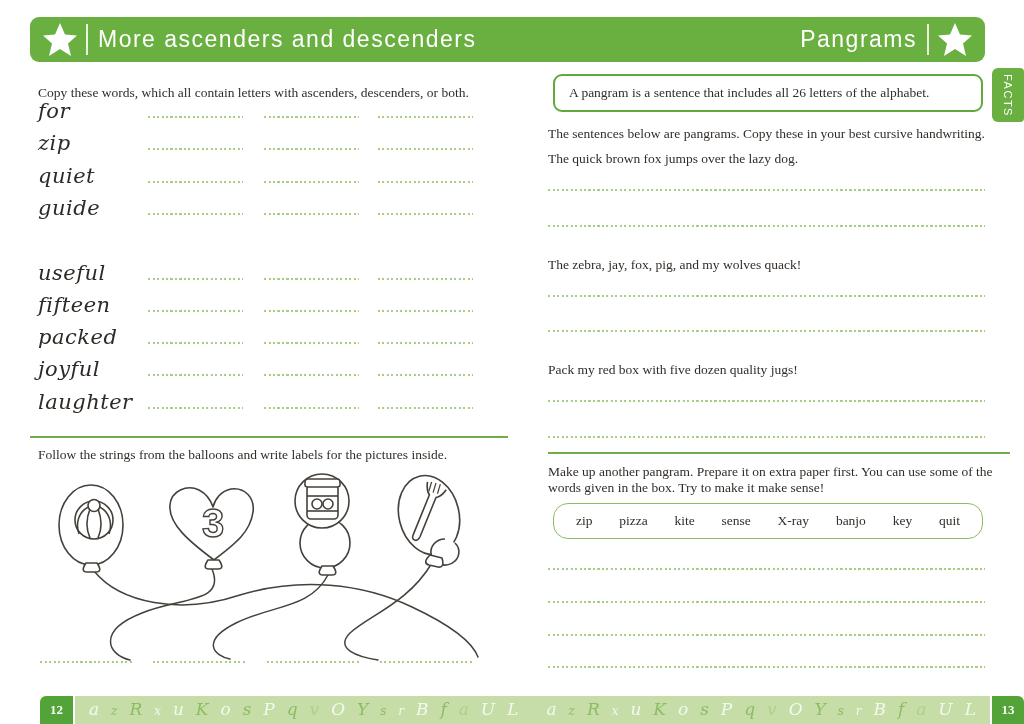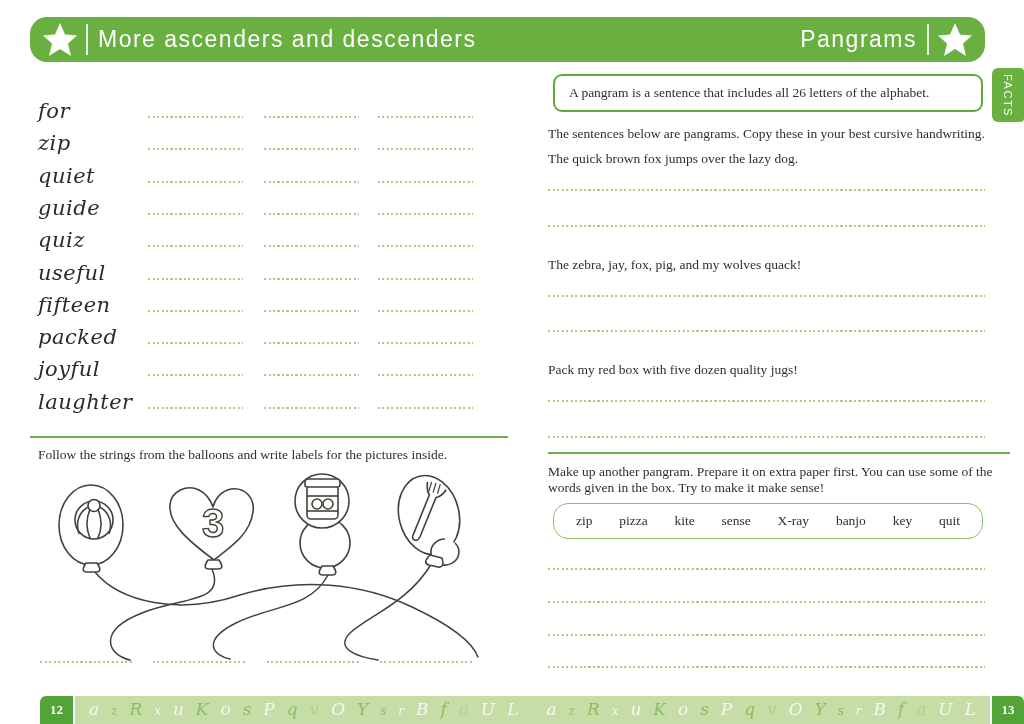--- a/index.html
+++ b/index.html
@@ -2,21 +2,21 @@
 <html><head>
 <meta charset="utf-8">
 <style>
   * { margin:0; padding:0; box-sizing:border-box; }
   html,body { background:#ffffff; }
   body { font-family:"Liberation Serif", serif; color:#332d28; }
   #page { position:relative; width:1024px; height:724px; background:#fff; overflow:hidden; }
 
   
   .header-bar { position:absolute; left:30px; top:17px; width:955px; height:45px;
-    background:#6ab041; border-radius:17px; }
+    background:#6ab041; border-radius:9px; }
   .header-star { position:absolute; top:5px; width:36px; height:36px; }
   .header-star.left { left:12px; }
   .header-star.right { right:12px; }
   .header-divider { position:absolute; top:7px; width:2px; height:31px; background:rgba(255,255,255,.85); }
   .header-divider.left { left:56px; }
   .header-divider.right { right:56px; }
   .header-title { position:absolute; top:0; height:45px; line-height:45px; color:#fff;
     font-family:"Liberation Sans", sans-serif; font-size:23px; letter-spacing:1.5px; }
   .header-title.left { left:68px; }
   .header-title.right { right:68px; }
@@ -85,20 +85,21 @@
     <div class="header-divider right"></div>
     <svg class="header-star right" viewBox="0 0 36 36">
       <polygon points="18,1 23,12.5 35,13.5 26,21.5 29,34 18,27 7,34 10,21.5 1,13.5 13,12.5" fill="#ffffff"></polygon>
     </svg>
   </div>
 
   <div class="facts-tab">
     <span>FACTS</span>
   </div>
 
+  <p class="body-text" style="left:38px; top:85px;">Copy these words, which all contain letters with ascenders, descenders, or both.</p>
 
   <div id="word-rows" style="position:absolute; left:38px; top:96px; width:440px; height:330px;">
       <div class="word-row" style="top: 0px;">
         <span class="cursive-word">for</span>
         <span class="dotline word-dotline" style="left: 110px;"></span>
         <span class="dotline word-dotline" style="left: 226px;"></span>
         <span class="dotline word-dotline" style="left: 340px;"></span>
       </div>
       <div class="word-row" style="top: 32.3px;">
         <span class="cursive-word">zip</span>
@@ -107,26 +108,20 @@
         <span class="dotline word-dotline" style="left: 340px;"></span>
       </div>
       <div class="word-row" style="top: 96.9px;">
         <span class="cursive-word">guide</span>
         <span class="dotline word-dotline" style="left: 110px;"></span>
         <span class="dotline word-dotline" style="left: 226px;"></span>
         <span class="dotline word-dotline" style="left: 340px;"></span>
       </div>
       <div class="word-row" style="top: 64.6px;">
         <span class="cursive-word">quiet</span>
-        <span class="dotline word-dotline" style="left: 110px;"></span>
-        <span class="dotline word-dotline" style="left: 226px;"></span>
-        <span class="dotline word-dotline" style="left: 340px;"></span>
-      </div>
-      <div class="word-row" style="top: 129.2px;">
-        <span class="cursive-word">quiz</span>
         <span class="dotline word-dotline" style="left: 110px;"></span>
         <span class="dotline word-dotline" style="left: 226px;"></span>
         <span class="dotline word-dotline" style="left: 340px;"></span>
       </div>
       <div class="word-row" style="top: 161.5px;">
         <span class="cursive-word">useful</span>
         <span class="dotline word-dotline" style="left: 110px;"></span>
         <span class="dotline word-dotline" style="left: 226px;"></span>
         <span class="dotline word-dotline" style="left: 340px;"></span>
       </div>

